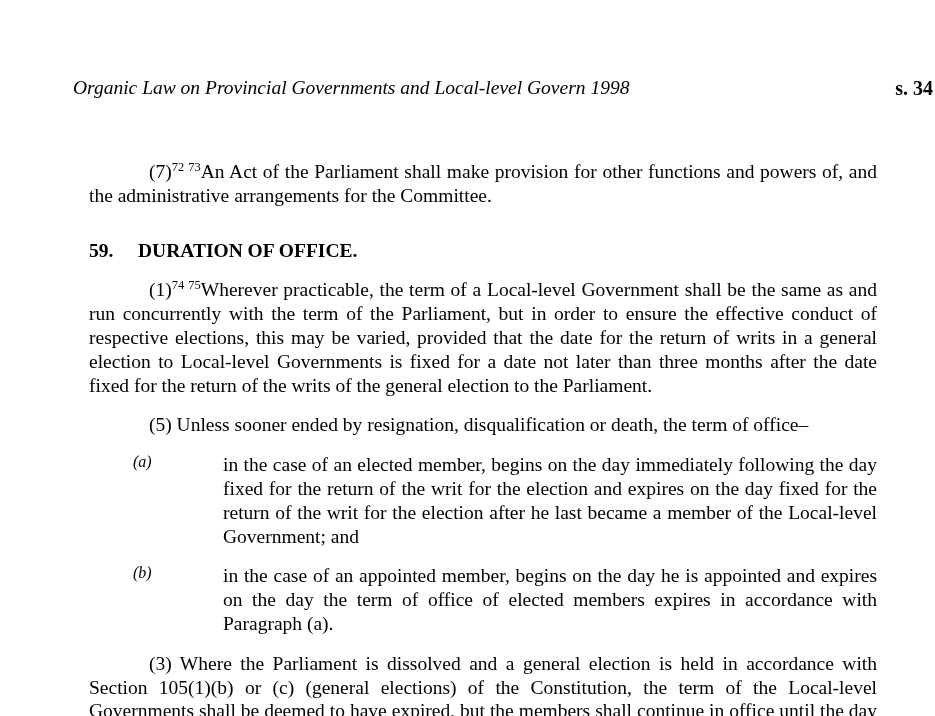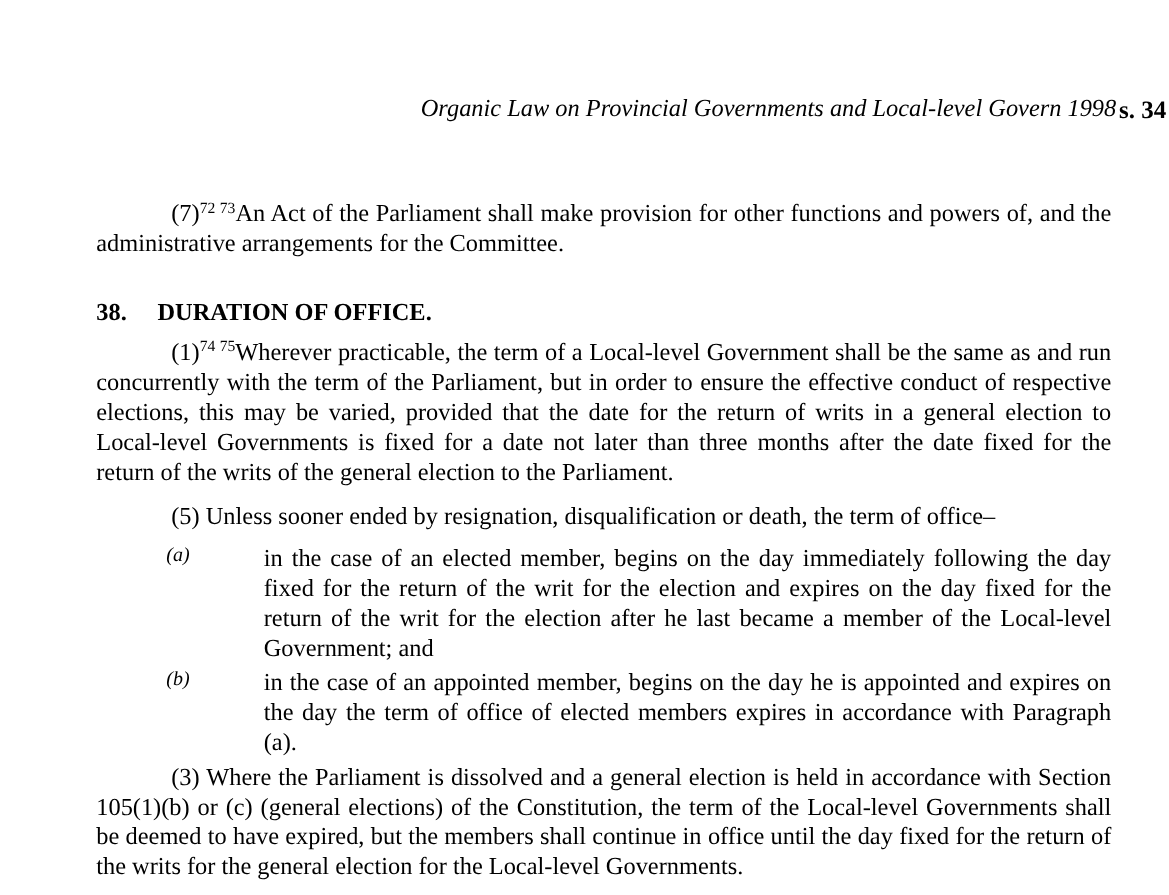--- a/index.html
+++ b/index.html
@@ -20,35 +20,35 @@
     position: absolute;
     left: 73px;
     top: 0;
     width: 820px;
   }
   .running-header {
     position: relative;
     margin-top: 76px;
     height: 24px;
     line-height: 24px;
-    text-align: right;
+    text-align: left;
     font-style: italic;
     font-size: 19.5px;
     white-space: nowrap;
   }
   .section-ref {
     position: absolute;
     right: -40px;
     top: 0;
     font-style: normal;
     font-weight: bold;
     font-size: 20px;
   }
   .body-text p {
-    margin: 4px;
+    margin: 16px;
     font-size: 19.5px;
     line-height: 23.8px;
     text-align: justify;
   }
   .para-indent {
     text-indent: 60px;
   }
   .para7 { margin-top: 60px !important; }
   .heading {
     margin-top: 31px !important;
@@ -90,21 +90,21 @@
 
     <div class="running-header">
       <span>Organic Law on Provincial Governments and Local-level Govern 1998</span>
       <span class="section-ref">s. 34</span>
     </div>
 
     <div class="body-text">
 
       <p class="para-indent para7"><span>(7)</span><sup class="fnref">72 73</sup><span>An Act of the Parliament shall make provision for other functions and powers of, and the administrative arrangements for the Committee.</span></p>
 
-      <p class="heading"><span class="h-num">38.</span><span>DURATION OF OFFICE.</span></p>
+      <p class="heading"><span class="h-num">59.</span><span>DURATION OF OFFICE.</span></p>
 
       <p class="para-indent para1"><span>(1)</span><sup class="fnref">74 75</sup><span>Wherever practicable, the term of a Local-level Government shall be the same as and run concurrently with the term of the Parliament, but in order to ensure the effective conduct of respective elections, this may be varied, provided that the date for the return of writs in a general election to Local-level Governments is fixed for a date not later than three months after the date fixed for the return of the writs of the general election to the Parliament.</span></p>
 
       <p class="para-indent para2-intro">(5) Unless sooner ended by resignation, disqualification or death, the term of office–</p>
 
       <div class="list">
         <div class="list-item">
           <span class="marker">(a)</span>
           <p>in the case of an elected member, begins on the day immediately following the day fixed for the return of the writ for the election and expires on the day fixed for the return of the writ for the election after he last became a member of the Local-level Government; and</p>
         </div>

